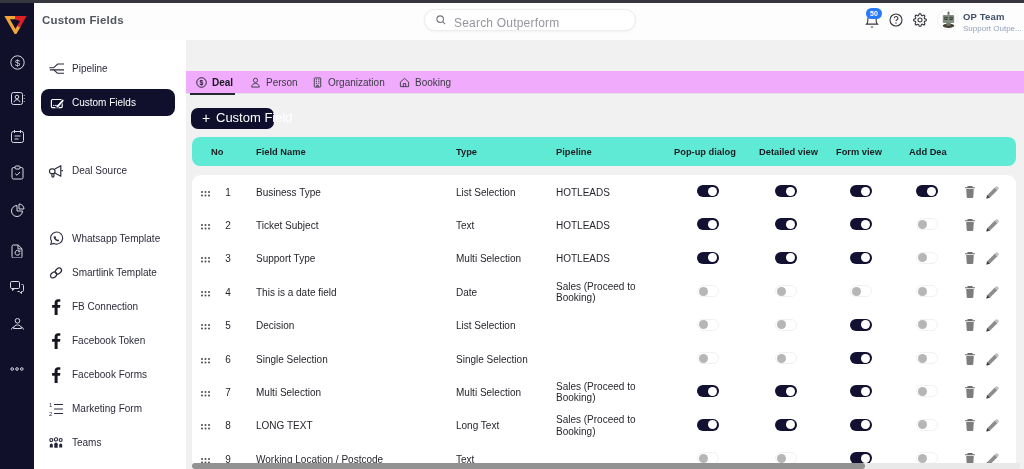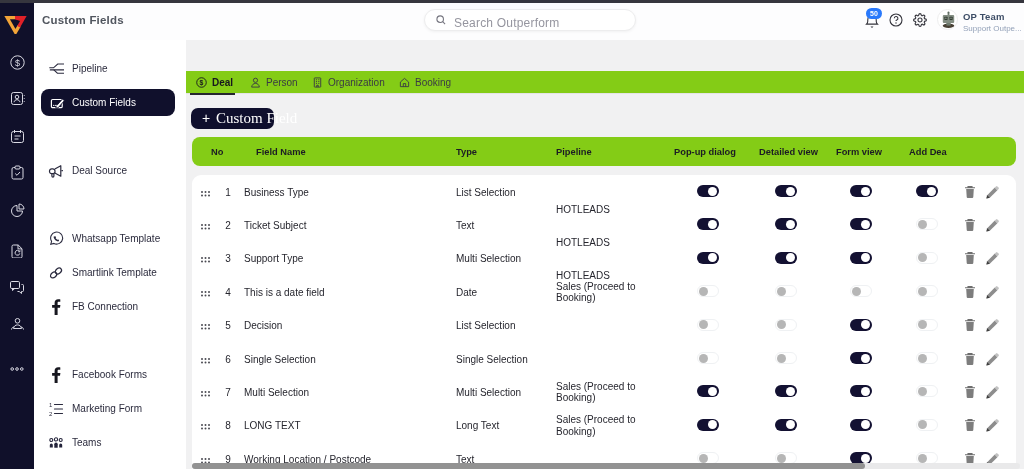--- a/index.html
+++ b/index.html
@@ -14,35 +14,35 @@
 .title { left:8px; top:11px; font-size:11.5px; font-weight:bold; color:#50555e; letter-spacing:.2px; }
 #search { left:390px; top:6px; width:212px; height:22px; background:#fff; border:1px solid #ededee; border-radius:12px; box-shadow:0 1px 3px rgba(0,0,0,.05); }
 #search .ph { position:absolute; left:29px; top:5.5px; font-size:12px; color:#95959f; letter-spacing:.2px; }
 #search svg { position:absolute; left:11px; top:5px; }
 .ricon { position:absolute; left:0; width:34px; text-align:center; }
 .sitem { position:absolute; left:0; width:152px; height:27px; }
 .sitem .ic { position:absolute; left:14px; top:6px; width:16px; height:16px; }
 .sitem .tx { position:absolute; left:38px; top:8px; font-size:10px; color:#2b2b3d; }
 #activepill { position:absolute; left:7px; top:0px; width:134px; height:27px; background:#10102c; border-radius:8px; }
 .notice { left:4px; top:8.5px; font-size:9.2px; color:#3e3e48; }
-#tabband { left:0px; top:31px; width:838px; height:23px; background:#84cc16; border-bottom:1px solid #e4e4e6; }
+#tabband { left:0px; top:31px; width:838px; height:23px; background:#f0abfc; border-bottom:1px solid #e4e4e6; }
 .tab { position:absolute; top:6px; font-size:10px; color:#3a3a44; }
 .tab svg { vertical-align:-2px; margin-right:5px; }
 .tab.active { font-weight:bold; color:#17171f; }
 #tabline { position:absolute; left:4px; top:22px; width:45px; height:2px; background:#26262e; }
 #btn { left:5px; top:68px; width:83px; height:20.5px; background:#0f0f2d; border-radius:7px; color:#fff; font-size:10px; text-align:left; line-height:20.5px; }
-#thead { left:6px; top:97px; width:824px; height:29px; background:#84cc16; border-radius:8px; font-size:9.3px; font-weight:bold; color:#1c1c24;text-decoration:underline; }
+#thead { left:6px; top:97px; width:824px; height:29px; background:#5eead4; border-radius:8px; font-size:9.3px; font-weight:bold; color:#1c1c24;text-decoration:underline; }
 #thead div { position:absolute; top:10px; }
 #tbody { left:6px; top:134.5px; width:824px; height:295px; background:#fff; border-radius:9px 9px 0 0; overflow:hidden; }
 .row { position:absolute; left:0; width:824px; height:33.4px; font-size:10px; color:#26262e; }
 .row > div { position:absolute; }
 .cnum { left:28px; top:12px; width:16px; text-align:center; }
-.cname { left:52px; top:12px; }
+.cname { left:64px; top:12px; }
 .ctype { left:264px; top:12px; }
-.cpipe { left:364px; top:12px;margin-top:17px; }
+.cpipe { left:364px; top:12px; }
 .cpipe2 { left:364px; top:6px; line-height:11.5px; }
 .tgl { position:absolute; top:10.5px; width:21.5px; height:12px; border-radius:6.5px; }
 .tgl.on { background:#131132; }
 .tgl.on i { position:absolute; right:1.5px; top:1.5px; width:9px; height:9px; border-radius:50%; background:#fff; }
 .tgl.off { background:#fff; border:1px solid #eff1f3; }
 .tgl.off i { position:absolute; left:1px; top:0.5px; width:9px; height:9px; border-radius:50%; background:#b6b6b6; }
 .t1 { left:505px; } .t2 { left:583px; } .t3 { left:658px; } .t4 { left:724px; }
 .drag { left:9px; top:13px; }
 .act1 { left:772px; top:10px; }
 .act2 { left:794px; top:10px; }
@@ -194,20 +194,26 @@
           <ellipse cx="5.6" cy="10" rx="3.4" ry="2.5" transform="rotate(-38 5.6 10)"></ellipse>
           <ellipse cx="10.4" cy="6" rx="3.4" ry="2.5" transform="rotate(-38 10.4 6)"></ellipse>
         </svg>
       <div class="tx">Smartlink Template</div>
     </div>
     <div class="sitem" style="top:252.5px">
       <svg class="ic" viewBox="0 0 16 16">
           <path d="M10.7 2.8h1.6V.4C12 .35 11.1.3 10.1.3 8 .3 6.6 1.6 6.6 3.9v2H4.1v2.8h2.5V16h3V8.7h2.4l.4-2.8H9.6V4.1c0-.8.2-1.3 1.1-1.3z" fill="#17171f"></path>
         </svg>
       <div class="tx">FB Connection</div>
+    </div>
+    <div class="sitem" style="top:286.5px">
+      <svg class="ic" viewBox="0 0 16 16">
+          <path d="M10.7 2.8h1.6V.4C12 .35 11.1.3 10.1.3 8 .3 6.6 1.6 6.6 3.9v2H4.1v2.8h2.5V16h3V8.7h2.4l.4-2.8H9.6V4.1c0-.8.2-1.3 1.1-1.3z" fill="#17171f"></path>
+        </svg>
+      <div class="tx">Facebook Token</div>
     </div>
     <div class="sitem" style="top:320.5px">
       <svg class="ic" viewBox="0 0 16 16">
           <path d="M10.7 2.8h1.6V.4C12 .35 11.1.3 10.1.3 8 .3 6.6 1.6 6.6 3.9v2H4.1v2.8h2.5V16h3V8.7h2.4l.4-2.8H9.6V4.1c0-.8.2-1.3 1.1-1.3z" fill="#17171f"></path>
         </svg>
       <div class="tx">Facebook Forms</div>
     </div>
     <div class="sitem" style="top:354.5px">
       <svg class="ic" viewBox="0 0 16 16" fill="none" stroke="#2a2a3e" stroke-width="1.2" stroke-linecap="round">
           <path d="M6.5 3.5h8M6.5 8h8M6.5 12.5h8"></path>
@@ -251,21 +257,21 @@
       </div>
       <div class="tab" style="left:213px;">
         <svg width="11" height="11" viewBox="0 0 12 12" fill="none" stroke="#3a3a44" stroke-width="1">
             <path d="M1.5 5.5L6 1.5l4.5 4v5H1.5z"></path>
             <path d="M4.7 10.5V7.2h2.6v3.3"></path>
           </svg>Booking
       </div>
     </div>
     <div class="abs" id="btn">
         <span style="position:absolute;left:11px;top:-0.5px;font-size:14px;font-weight:300;">+</span>
-        <span style="position:absolute;left:25px;white-space:nowrap;font-size:15px;font-family:Liberation Serif, serif;">Custom Field</span>
+        <span style="position:absolute;left:25px;white-space:nowrap;font-size:13px;">Custom Field</span>
       </div>
     <div class="abs" id="thead">
       <div style="left:19px;">No</div>
       <div style="left:64px;">Field Name</div>
       <div style="left:264px;">Type</div>
       <div style="left:364px;">Pipeline</div>
       <div style="left:482px;">Pop-up dialog</div>
       <div style="left:567px;">Detailed view</div>
       <div style="left:644px;">Form view</div>
       <div style="left:717px;width:38px;overflow:hidden;white-space:nowrap;">Add Deal</div>

